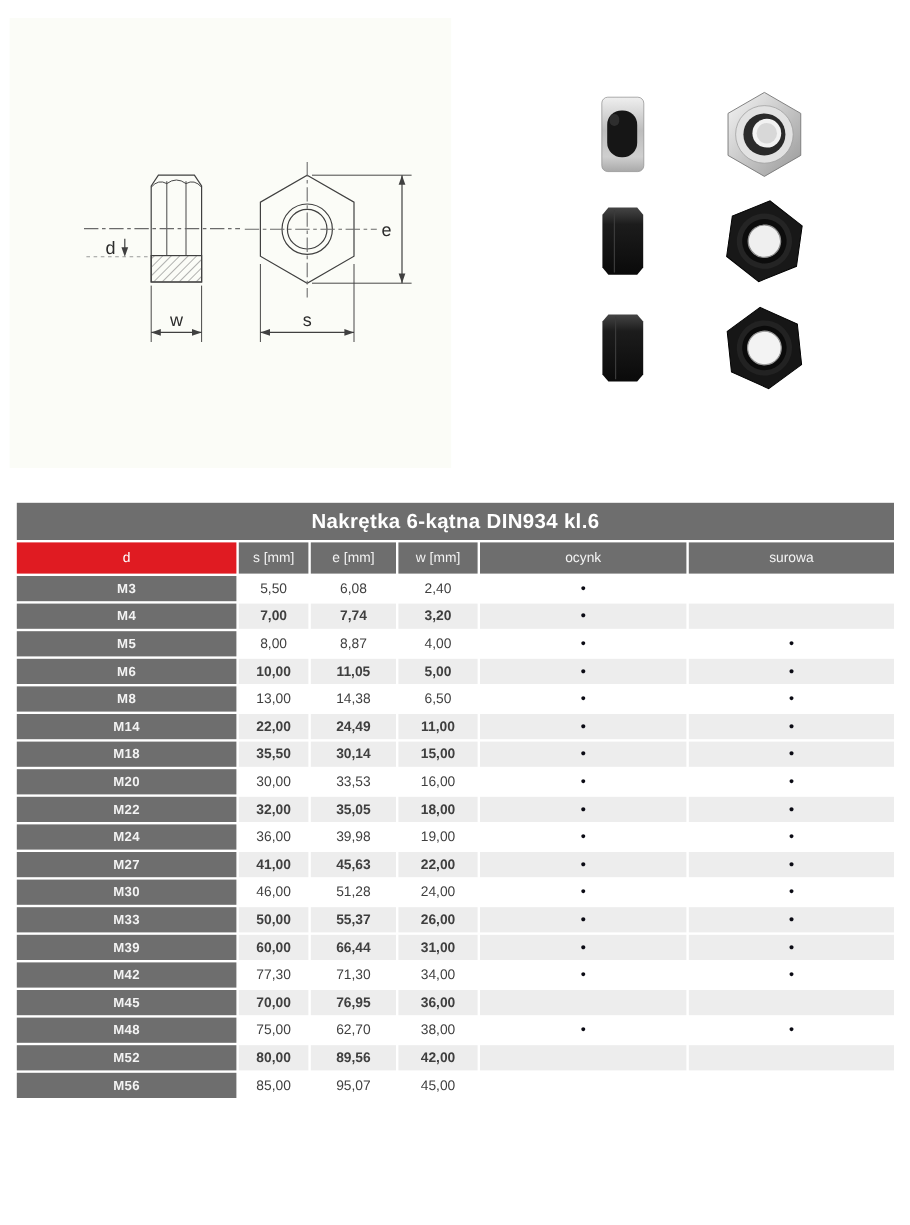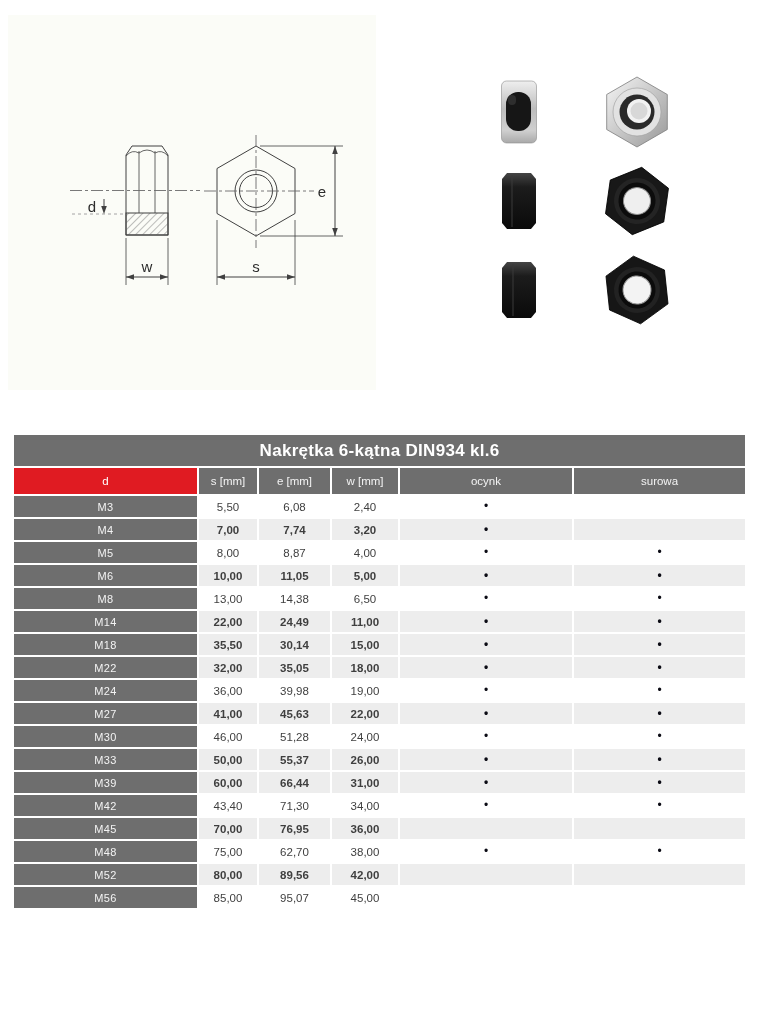--- a/index.html
+++ b/index.html
@@ -18,40 +18,40 @@
     background:var(--panel);
   }
   .drawing-panel svg{display:block;}
   .photos{
     position:absolute;left:500px;top:76px;
     display:flex;flex-direction:column;row-gap:17px;
   }
   .photo-row{display:flex;align-items:center;column-gap:60px;height:72px;}
   
   table.spec{
-    margin-left:12px;margin-top:16px;
+    margin-left:12px;margin-top:0;
     width:735px;table-layout:fixed;
     border-collapse:separate;border-spacing:2px;
   }
   table.spec th, table.spec td{
     text-align:center;vertical-align:middle;padding:0;
     overflow:hidden;white-space:nowrap;
   }
   .title-row th{
     background:var(--gray);color:#fff;
     height:31px;font-size:17px;font-weight:bold;letter-spacing:.3px;
   }
   .head-row th{
     background:var(--gray);color:#f3f3f3;
     height:26px;font-size:11.5px;font-weight:normal;
   }
   .head-row th.red{background:var(--red);color:#fff;}
   td.label{
     background:var(--gray);color:#f3f3f3;
-    height:21px;font-size:11px;letter-spacing:.3px;
+    height:21px;font-size:11px;letter-spacing:.3px;font-weight:bold;
   }
   td.num{height:21px;font-size:11.5px;color:#3f3f3f;}
   td.dotcell{height:21px;font-size:12px;color:var(--dot);line-height:21px;}
   tr.alt td.num, tr.alt td.dotcell{background:var(--alt);font-weight:bold;}
   
   .dl{stroke:#404040;stroke-width:1;fill:none;}
   .thin{stroke:#404040;stroke-width:.8;fill:none;}
   .cl{stroke:#6a6a6a;stroke-width:.9;fill:none;stroke-dasharray:12 3 3 3;}
   .lead{stroke:#9a9a9a;stroke-width:.9;fill:none;stroke-dasharray:3 3;}
   .ah{fill:#404040;stroke:none;}
@@ -267,20 +267,28 @@
         <td class="dotcell">•</td>
       </tr>
       <tr class="alt">
         <td class="label">M18</td>
         <td class="num">35,50</td>
         <td class="num">30,14</td>
         <td class="num">15,00</td>
         <td class="dotcell">•</td>
         <td class="dotcell">•</td>
       </tr>
+      <tr>
+        <td class="label">M20</td>
+        <td class="num">30,00</td>
+        <td class="num">33,53</td>
+        <td class="num">16,00</td>
+        <td class="dotcell">•</td>
+        <td class="dotcell">•</td>
+      </tr>
       <tr class="alt">
         <td class="label">M22</td>
         <td class="num">32,00</td>
         <td class="num">35,05</td>
         <td class="num">18,00</td>
         <td class="dotcell">•</td>
         <td class="dotcell">•</td>
       </tr>
       <tr>
         <td class="label">M24</td>
@@ -317,21 +325,21 @@
       <tr class="alt">
         <td class="label">M39</td>
         <td class="num">60,00</td>
         <td class="num">66,44</td>
         <td class="num">31,00</td>
         <td class="dotcell">•</td>
         <td class="dotcell">•</td>
       </tr>
       <tr>
         <td class="label">M42</td>
-        <td class="num">43,40</td>
+        <td class="num">77,30</td>
         <td class="num">71,30</td>
         <td class="num">34,00</td>
         <td class="dotcell">•</td>
         <td class="dotcell">•</td>
       </tr>
       <tr class="alt">
         <td class="label">M45</td>
         <td class="num">70,00</td>
         <td class="num">76,95</td>
         <td class="num">36,00</td>

